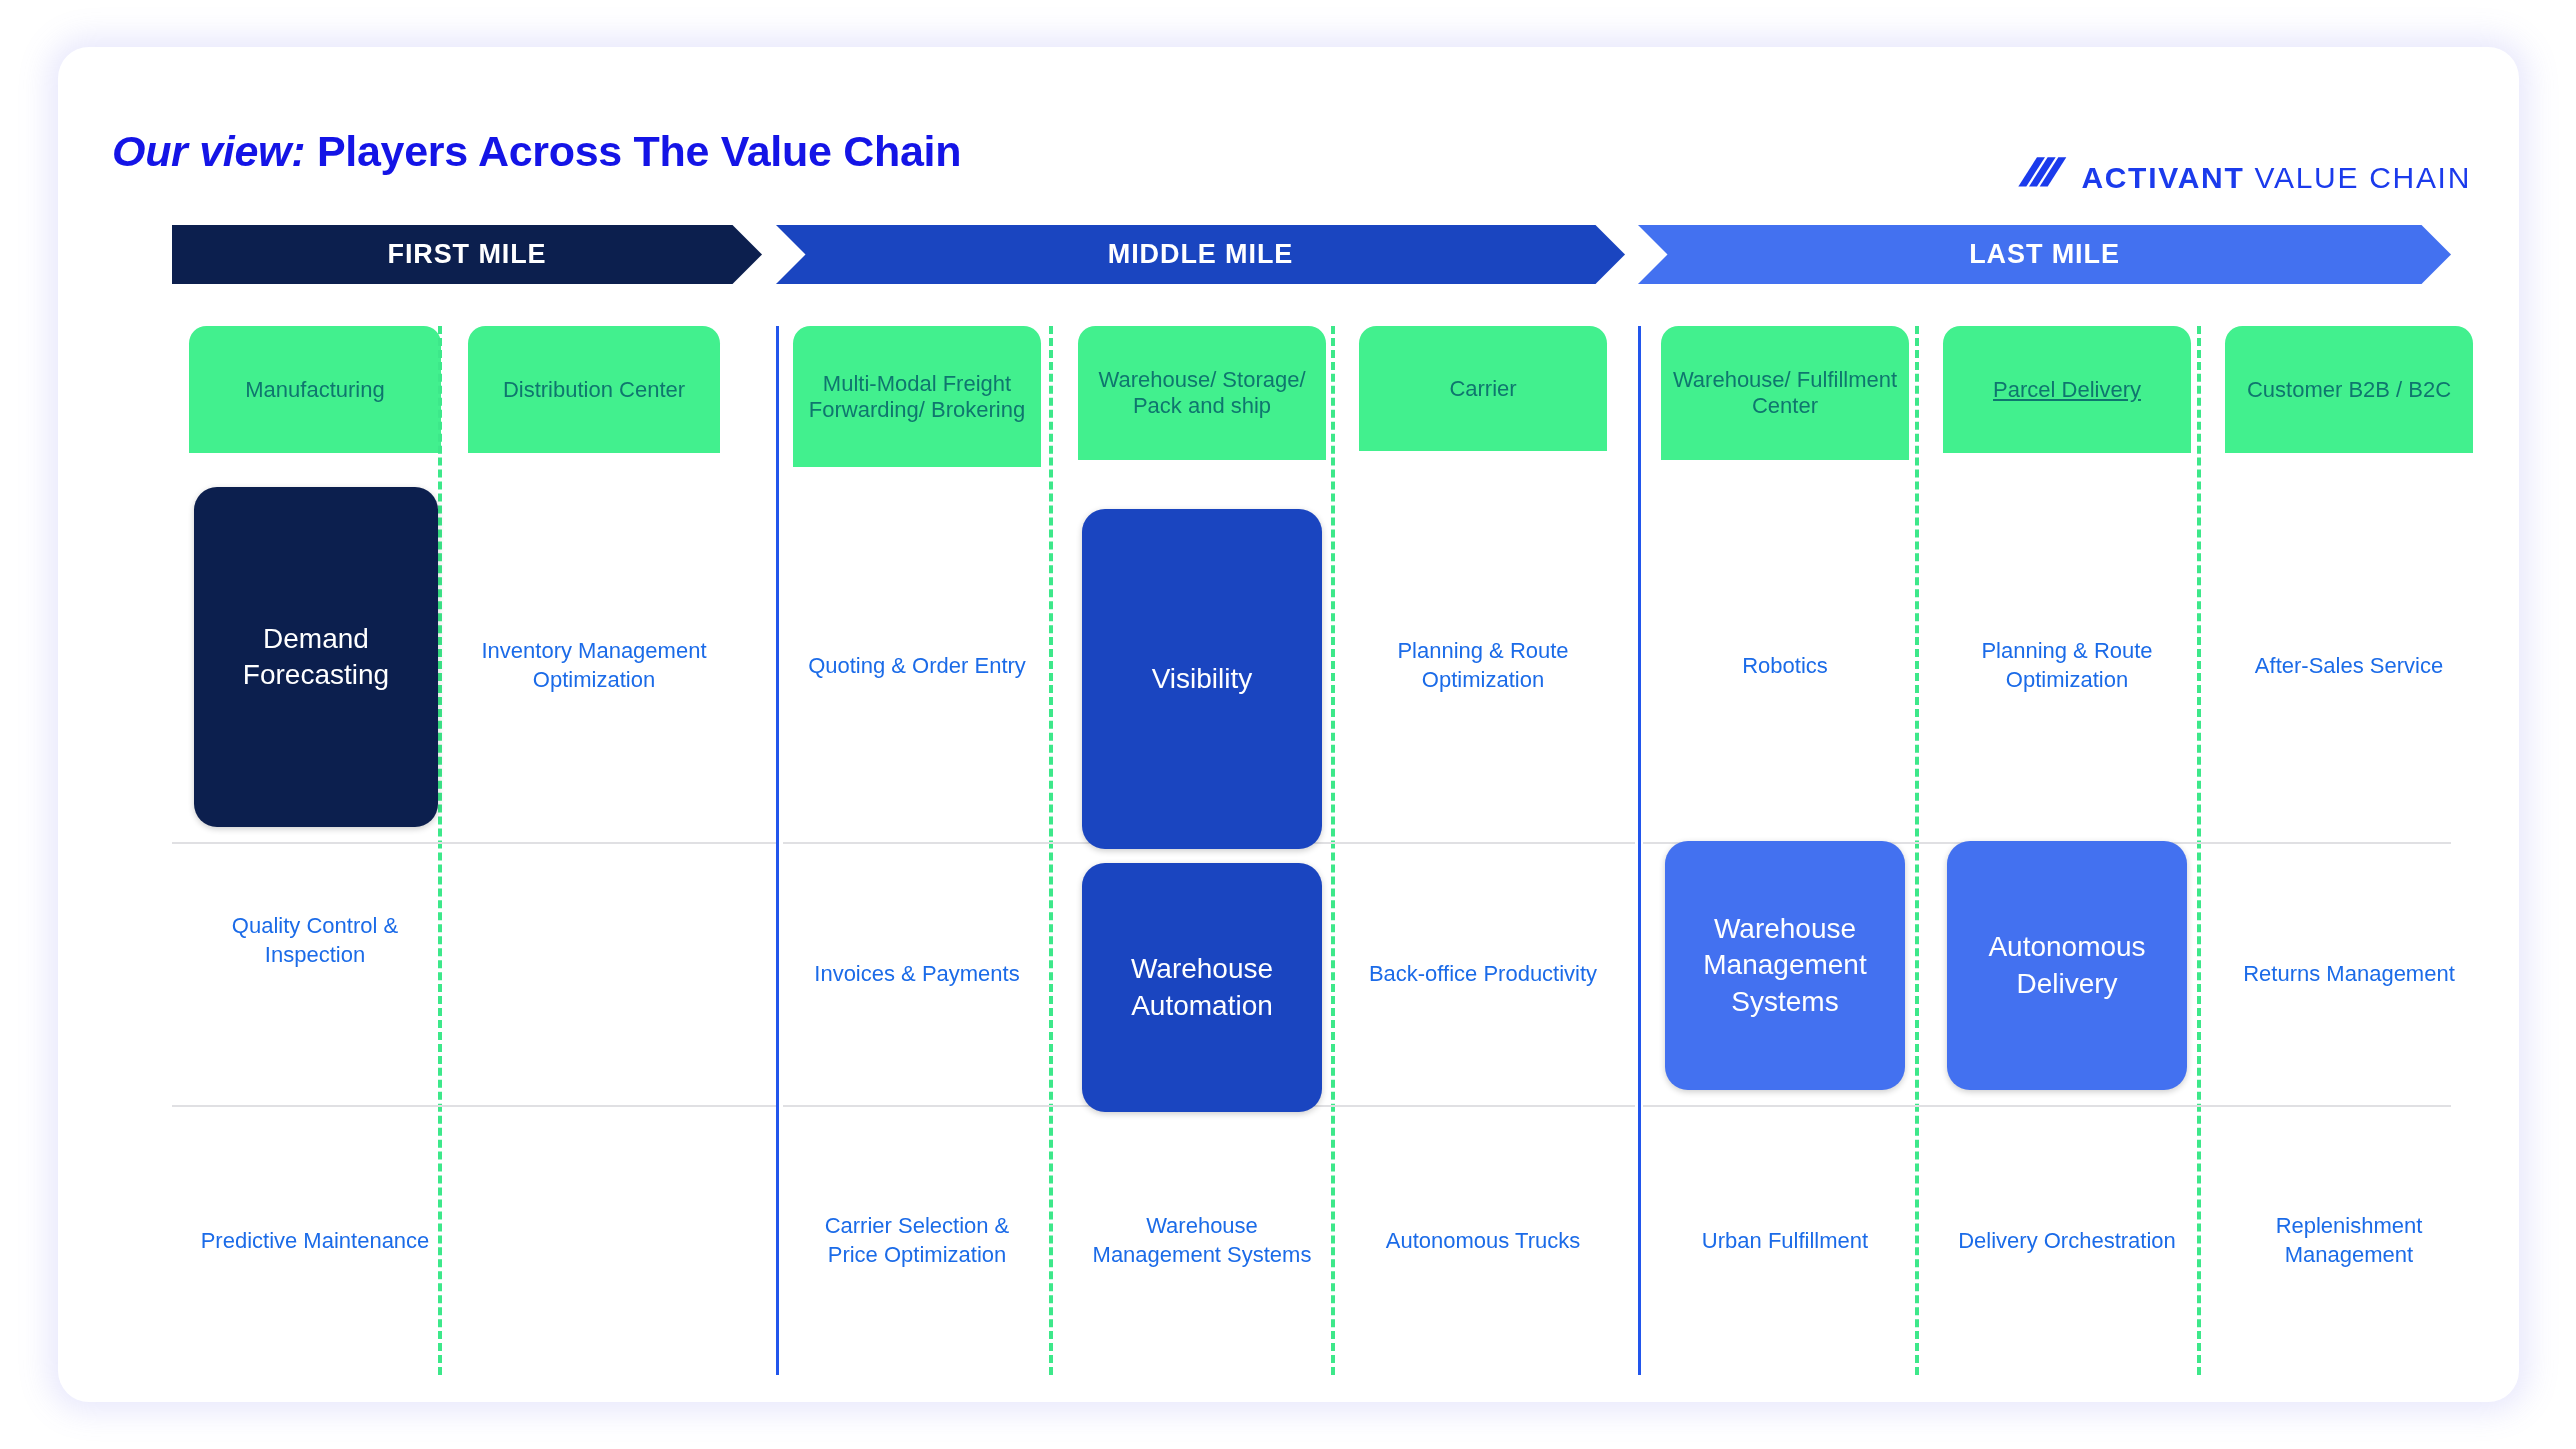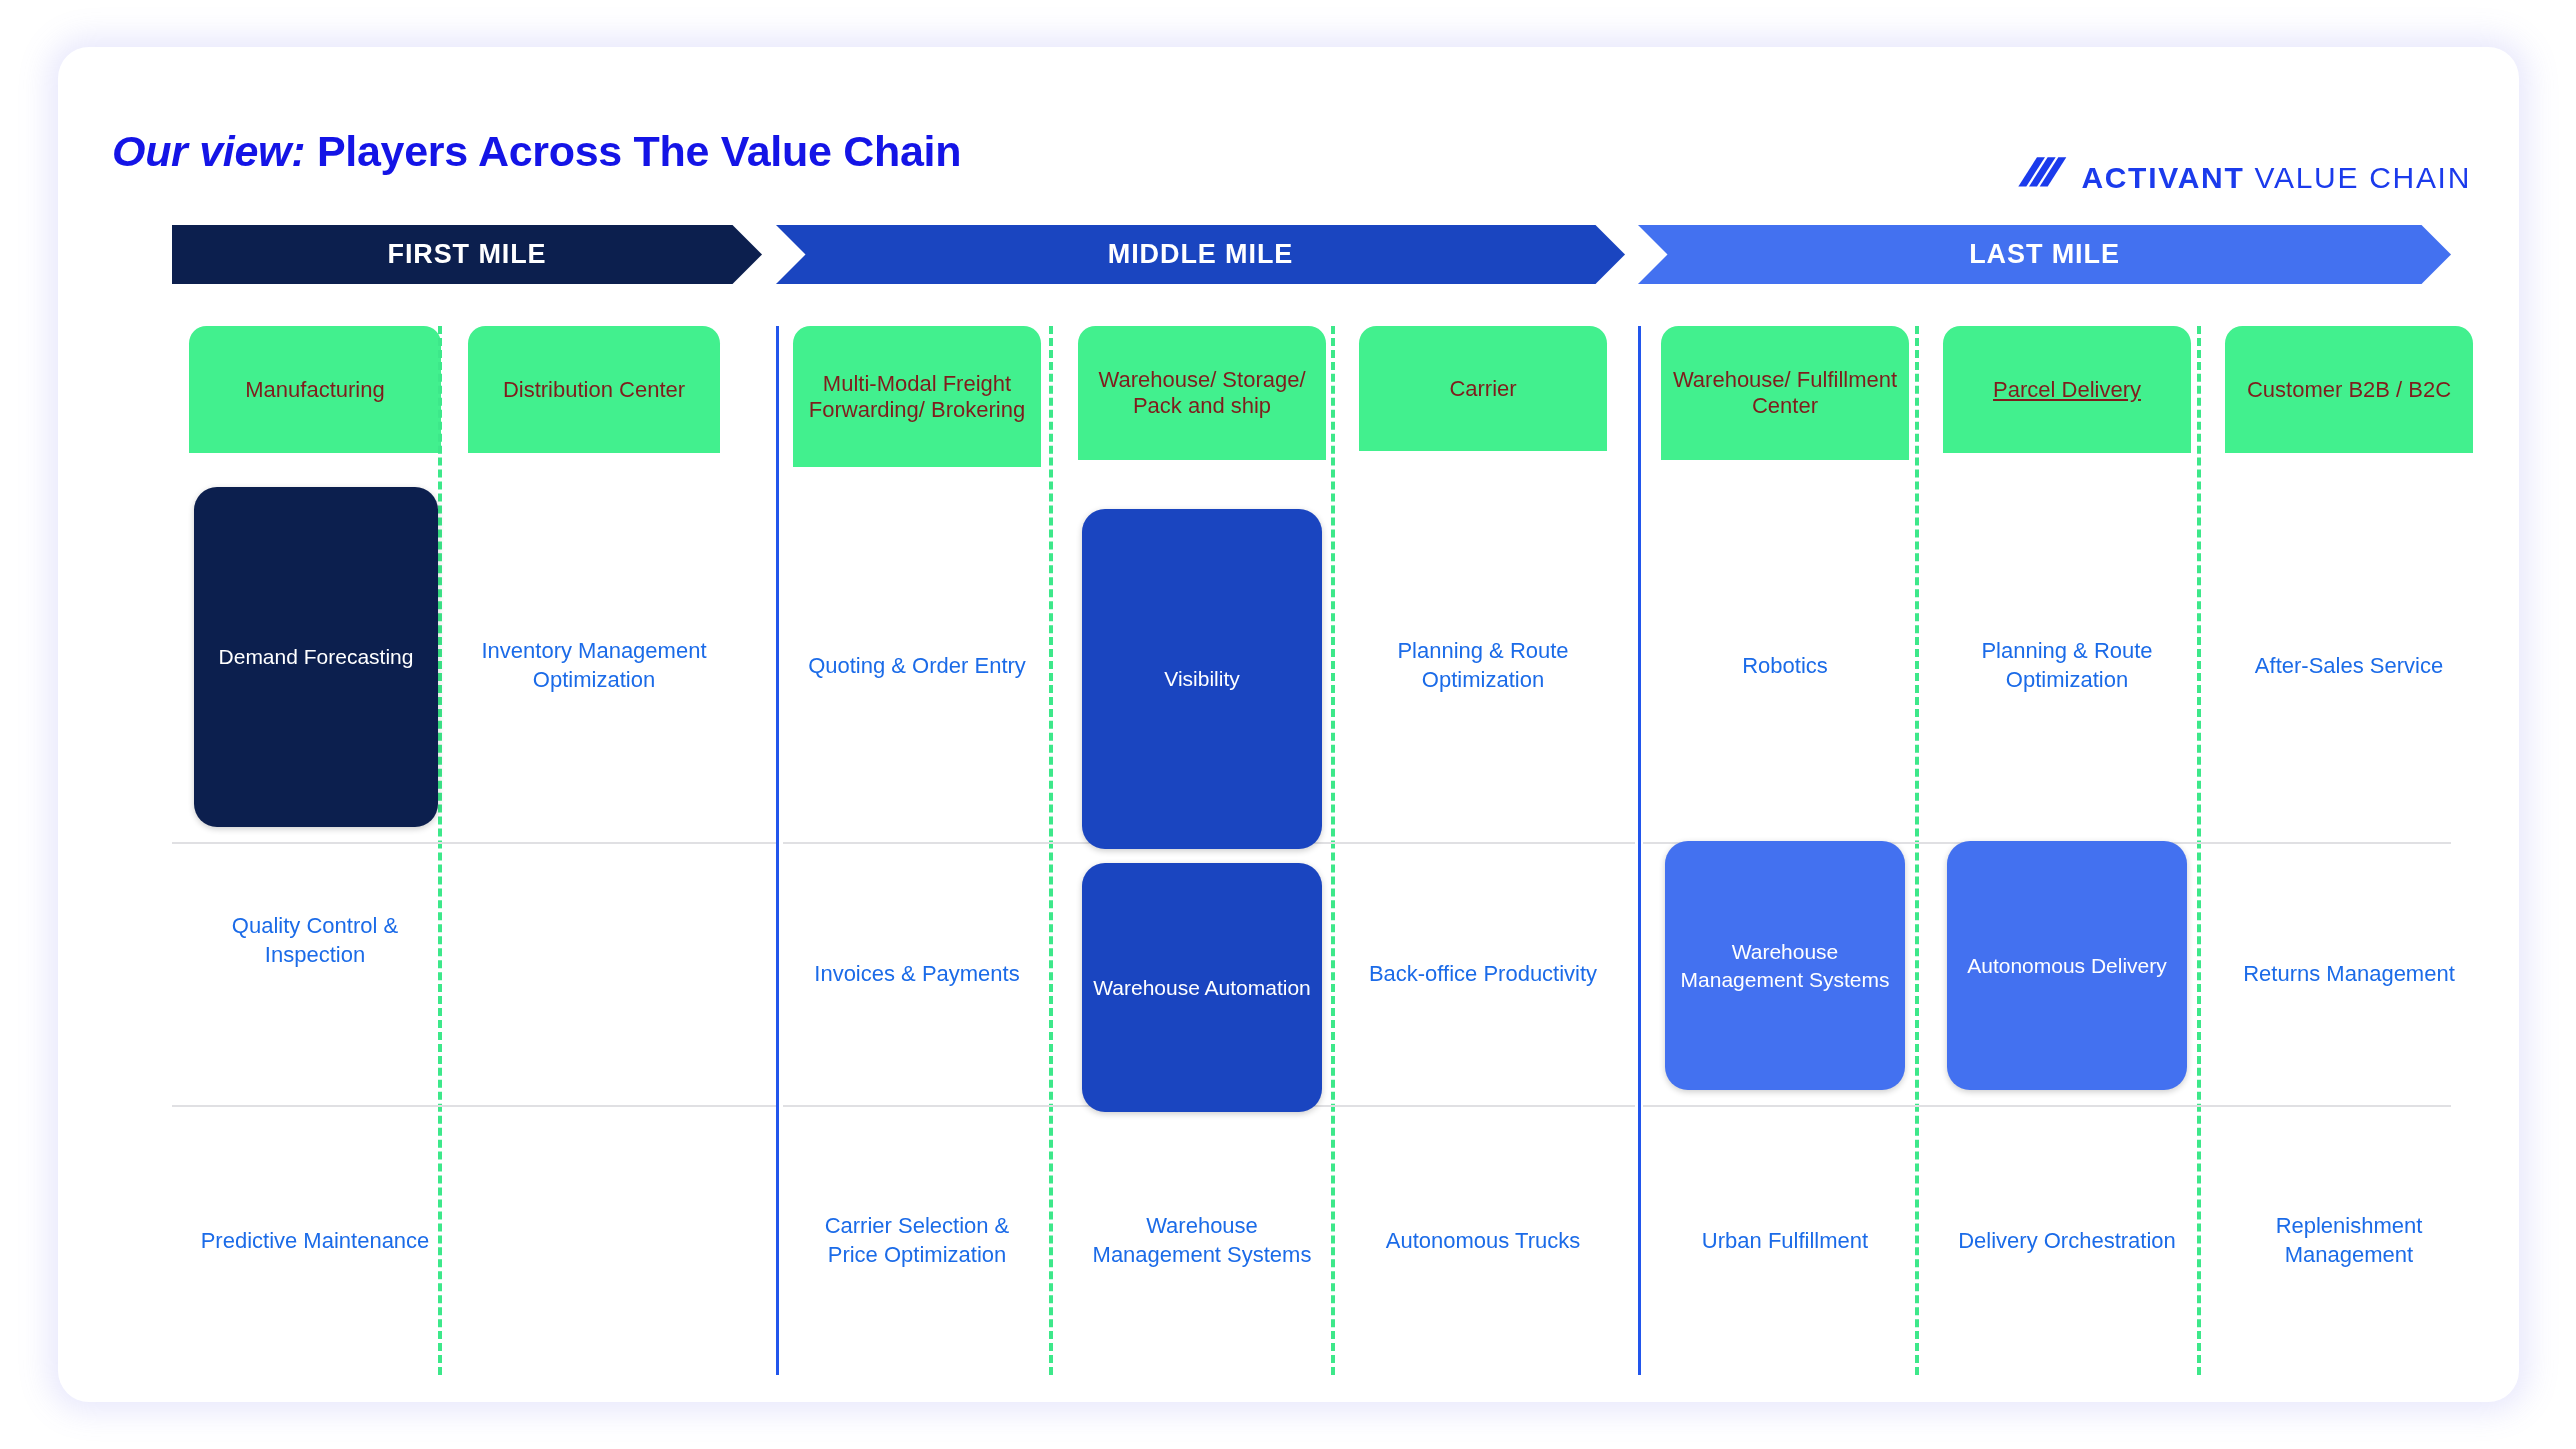--- a/index.html
+++ b/index.html
@@ -68,39 +68,39 @@
   
   .row-sep{position:absolute;height:2px;background:#E0E0E3;}
 
   
   .hcard{
     position:absolute;top:279px;
     background:#42F08E;
     border-radius:17.4px 17.4px 0 0;
     display:flex;align-items:center;justify-content:center;
     text-align:center;
-    color:#7f1d1d;font-size:22px;line-height:1.18;
+    color:#0f766e;font-size:22px;line-height:1.18;
     padding:0 5.4px;box-sizing:border-box;
   }
 
   
   .cell{
     position:absolute;
     display:flex;align-items:center;justify-content:center;
     text-align:center;
     color:#1B6BE8;font-size:22px;line-height:1.3;
     box-sizing:border-box;padding:0 4px;
   }
 
   
   .hl{
     position:absolute;
     display:flex;align-items:center;justify-content:center;
     text-align:center;
-    color:#ffffff;font-size:21px;line-height:1.3;
+    color:#ffffff;font-size:28px;line-height:1.3;
     border-radius:23px;
     box-sizing:border-box;padding:0 6.7px;
     box-shadow:0 2px 6px rgba(0,0,0,0.20);
   }
   .hl-navy{background:#0C1F4E;}
   .hl-blue{background:#1A45C0;margin-top:22px;}
   .hl-lblue{background:#4371F0;}
 </style>
 </head>
 <body>

